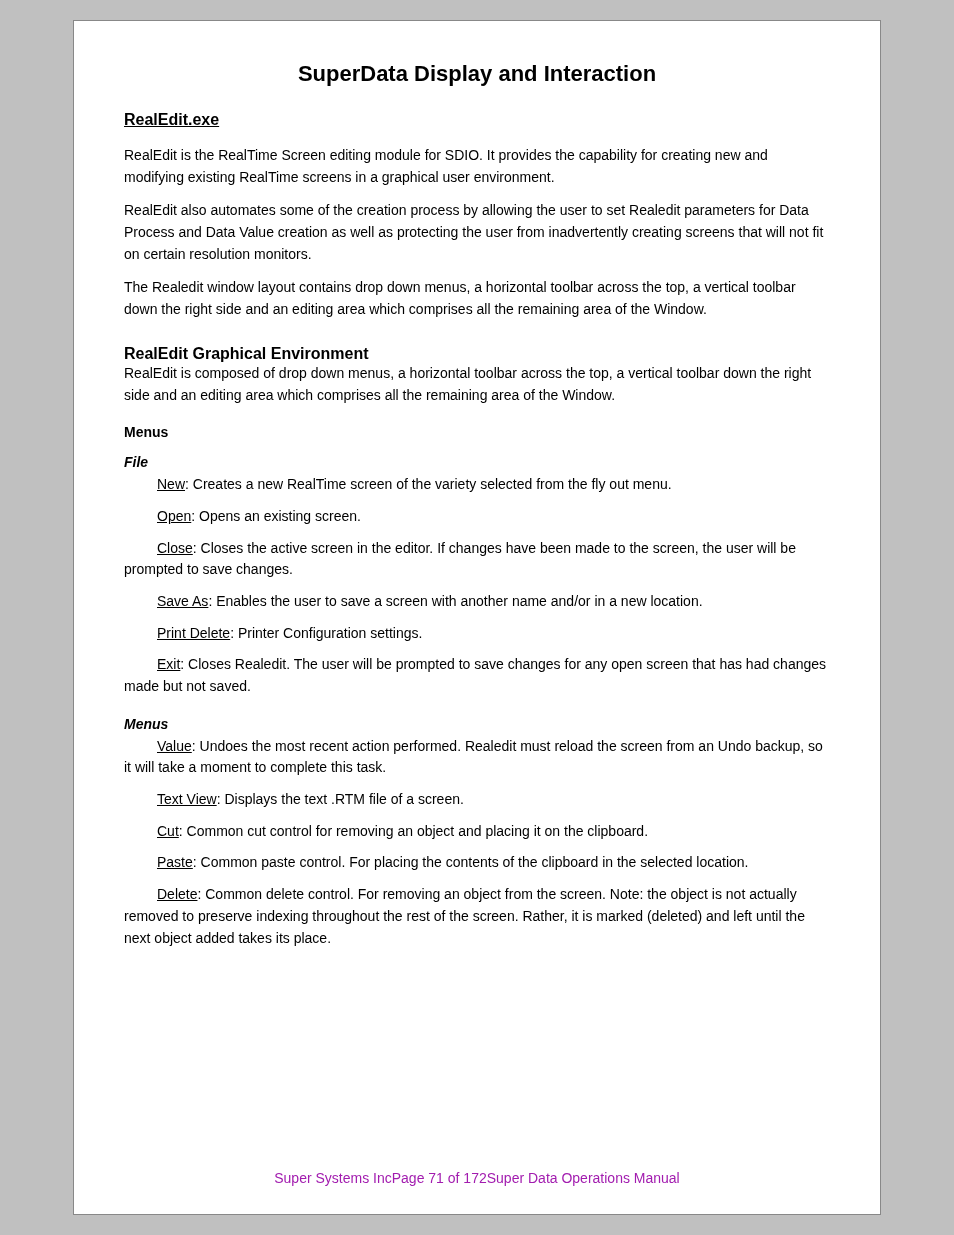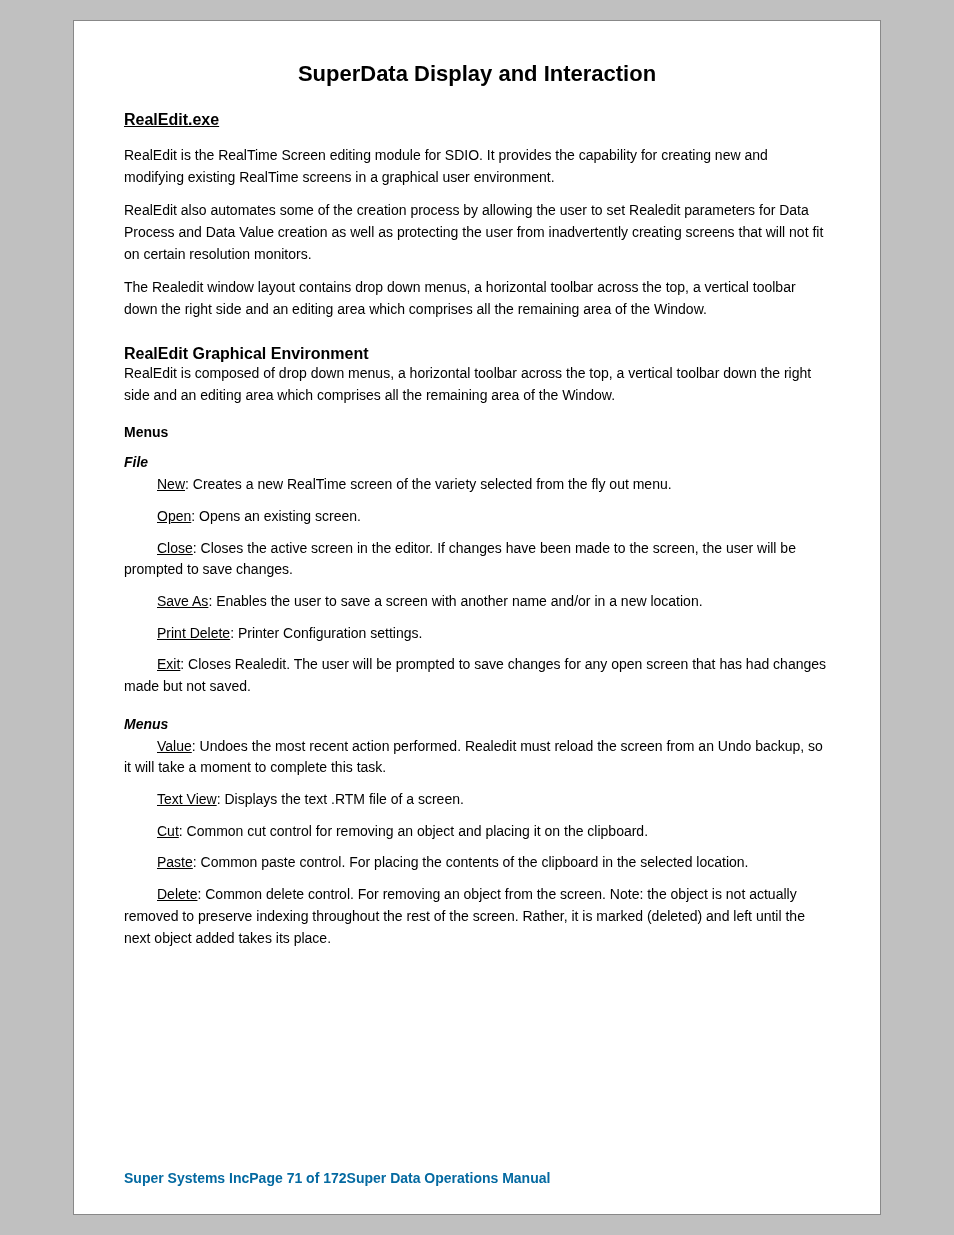--- a/index.html
+++ b/index.html
@@ -82,25 +82,24 @@
       text-decoration: underline;
       margin-left: 33px;
     }
 
     .footer {
       position: absolute;
       bottom: 28px;
       left: 50px;
       right: 50px;
       display: flex;
-      justify-content: flex-start;
+      justify-content: center;
       font-size: 14px;
-      color: #0369a1;
+      color: #a21caf;
       border-top: none;
-      font-weight: bold;
     }
 
     .section-gap {
       margin-bottom: 18px;
     }
   </style>
 </head>
 <body>
 
 <div class="page-container">

